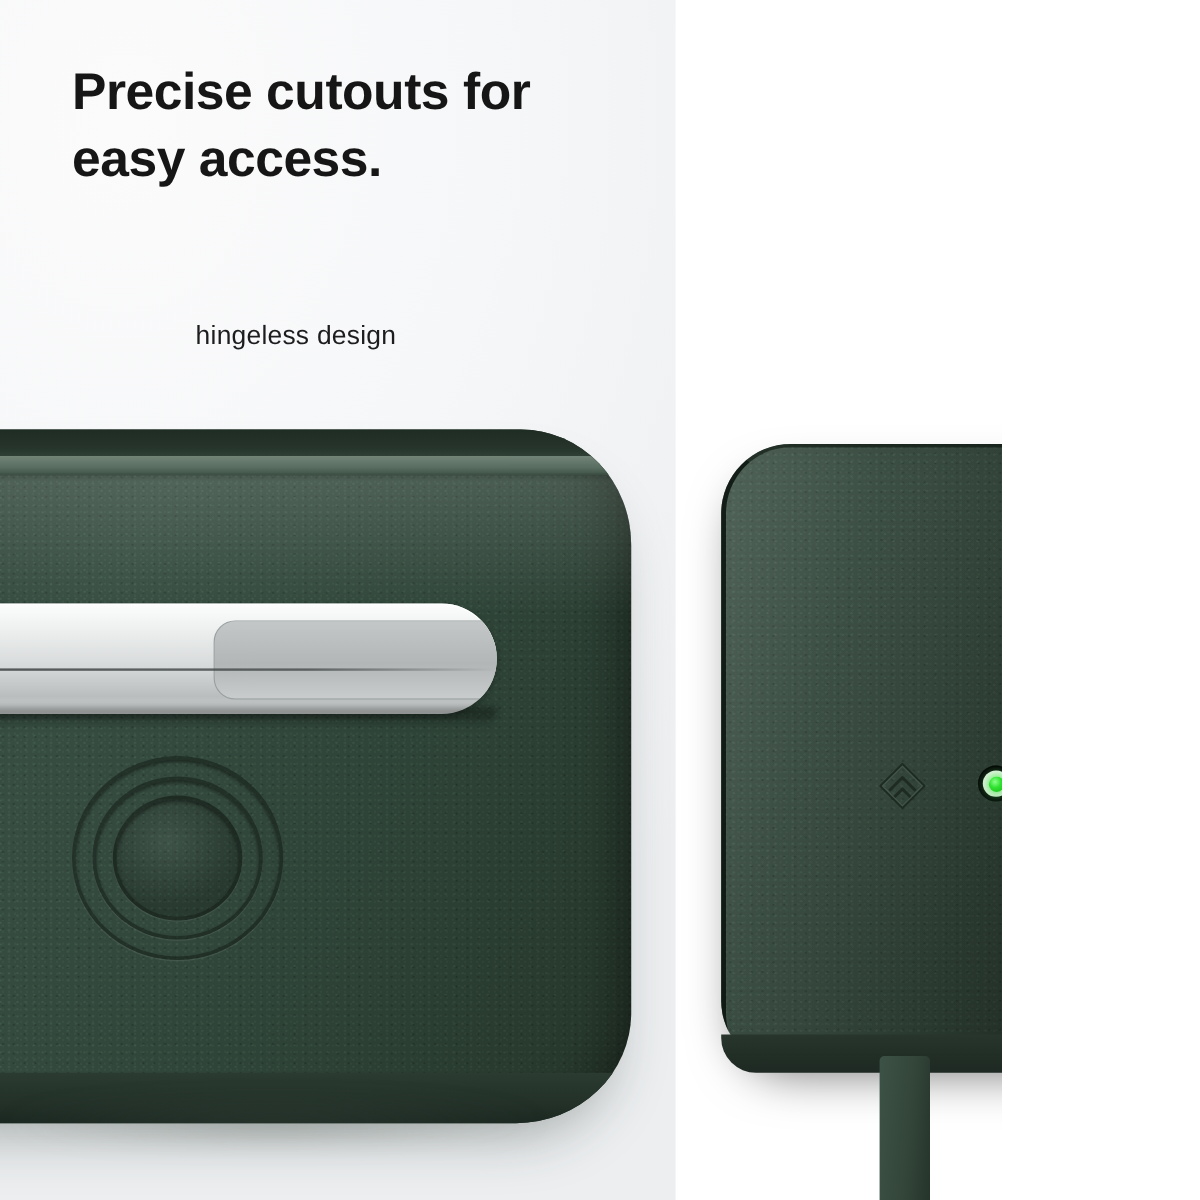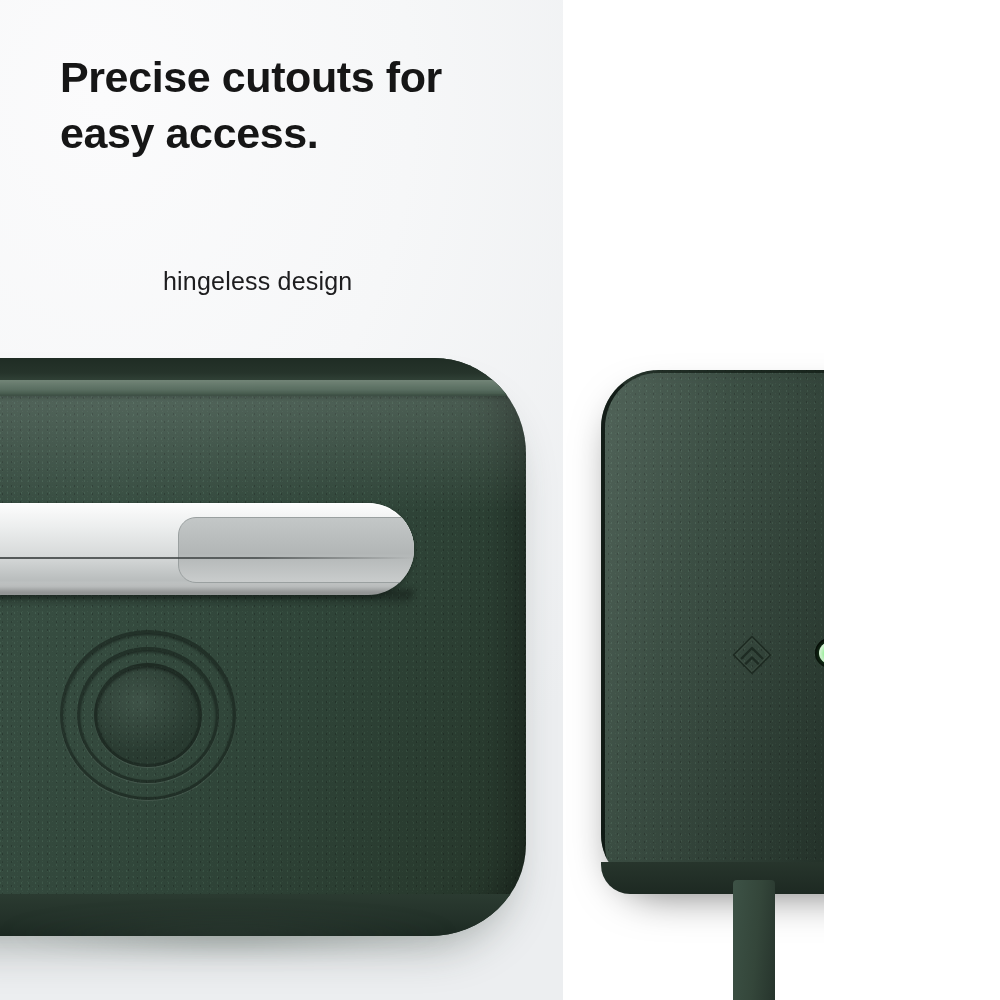--- a/index.html
+++ b/index.html
@@ -1,21 +1,21 @@
 <!DOCTYPE html>
 <html><head>
 <meta charset="utf-8">
 <style>
   html, body { margin:0; padding:0; }
   body {
     width:1000px; height:1000px; overflow:hidden;
     font-family:"Liberation Sans", sans-serif;
     background:#ffffff;
   }
-  #stage { position:relative; width:824px; height:1000px; overflow:hidden; }
+  #stage { position:relative; width:824px; height:1000px; overflow:hidden;padding-left:11px; }
 
   
   .panel { position:absolute; top:0; height:1000px; overflow:hidden; }
   #panel-left {
     left:0; width:563px;
     background:
       radial-gradient(115% 85% at 18% 10%, #fbfbfc 0%, #f6f7f8 48%, #eceef0 100%);
   }
   #panel-right {
     left:563px; width:437px;
@@ -25,21 +25,21 @@
   }
 
   
   #headline {
     position:absolute; left:60px; top:50px; width:470px;
     font-size:43px; line-height:1.30; font-weight:700;
     letter-spacing:-0.4px; color:#161616;
     white-space:pre-line;
   }
   .caption {
-    position:absolute; font-size:25px; font-weight:300;
+    position:absolute; font-size:22px; font-weight:300;
     letter-spacing:0.2px; white-space:nowrap;
   }
   #caption-left  { left:163px; top:267px; color:#1d1d1f; }
 
   
   #case-closed {
     position:absolute; left:-122px; top:358px;
     width:648px; height:578px;
     border-radius:86px 92px 96px 86px / 78px 96px 92px 78px;
     background:

